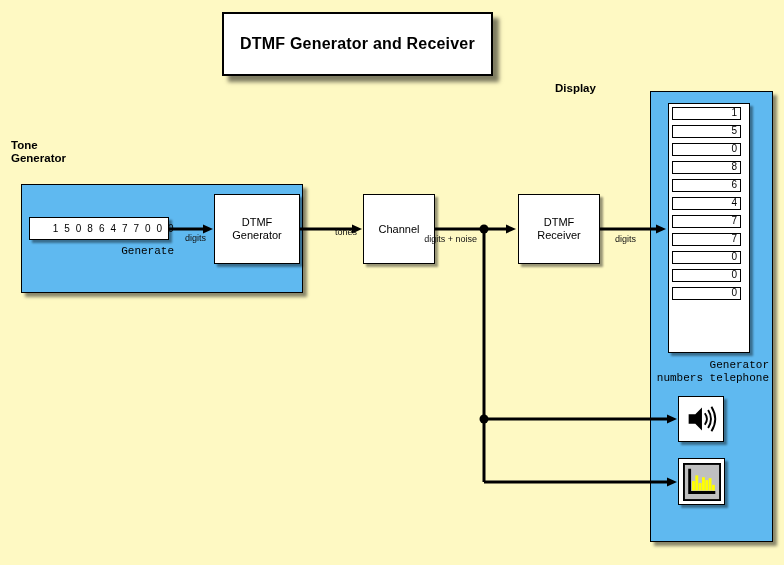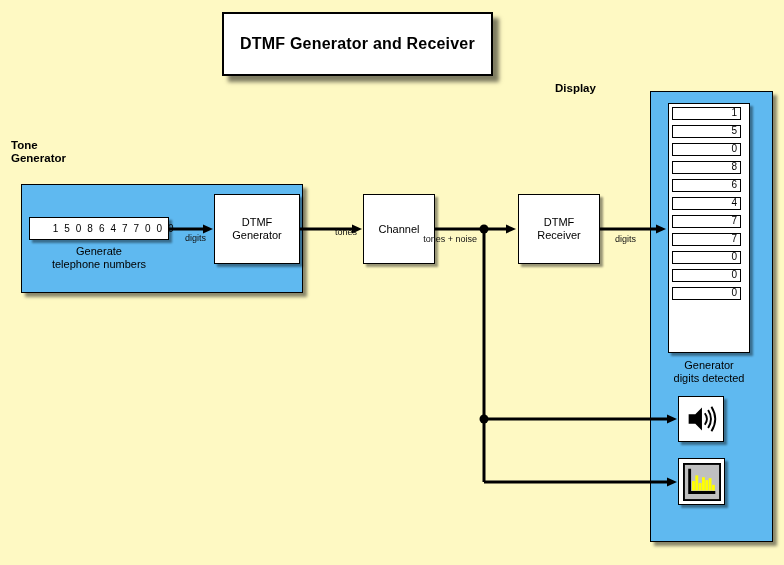--- a/index.html
+++ b/index.html
@@ -51,21 +51,21 @@
   }
   #display-rows{width:69px;}
   .drow{
     height:13px;margin-bottom:5px;border:1.5px solid #000;box-sizing:border-box;background:#fff;
     font-size:10px;line-height:10px;text-align:right;padding-right:3px;width:69px;
   }
   #speaker-block{left:678px;top:396px;width:46px;height:46px;}
   #spectrum-block{left:678px;top:458px;width:47px;height:47px;padding:3px;}
   #info-block{left:12px;top:458px;width:50px;height:50px;background:var(--teal);font-size:10.5px;}
   
-  .caption{position:absolute;font-size:11px;line-height:13px;text-align:center;}
+  .caption{position:absolute;font-size:11px;line-height:13px;text-align:right;font-family:Liberation Mono, monospace;}
   .caption span{display:block;}
   #generate-caption{left:24px;top:245px;width:150px;}
   #telephone-caption{left:649px;top:359px;width:120px;}
   #copyright{left:226px;top:538px;width:300px;font-size:10px;color:#333;}
   
   .siglabel{position:absolute;font-size:9px;text-align:right;color:#111;}
   #sig-digits-in{left:166px;top:233px;width:40px;}
   #sig-tones{left:317px;top:227px;width:40px;}
   #sig-tones-noise{left:417px;top:234px;width:60px;}
   #sig-digits-out{left:596px;top:234px;width:40px;}
@@ -116,21 +116,20 @@
 
     <path class="wire" d="M484 482 H669"></path>
     <polygon class="arrow" points="677,482 667,477.5 667,486.5"></polygon>
   </svg>
 
   <div class="block" id="digits-box">
     <span>1 5 0 8 6 4 7 7 0 0 0</span>
   </div>
   <div class="caption" id="generate-caption">
     <span>Generate</span>
-    <span>telephone numbers</span>
   </div>
 
   <div class="block" id="dtmf-gen">
     <span>DTMF</span>
     <span>Generator</span>
   </div>
 
   <div class="block" id="channel">
     <span>Channel</span>
   </div>
@@ -150,21 +149,21 @@
         <div class="drow">4</div>
         <div class="drow">7</div>
         <div class="drow">7</div>
         <div class="drow">0</div>
         <div class="drow">0</div>
         <div class="drow">0</div>
       </div>
   </div>
   <div class="caption" id="telephone-caption">
     <span>Generator</span>
-    <span>digits detected</span>
+    <span>numbers telephone</span>
   </div>
 
   <div class="block" id="speaker-block">
     <svg width="38" height="38" viewBox="0 0 40 40">
       <polygon points="7,15 14,15 21,8 21,32 14,25 7,25" fill="#000"></polygon>
       <path d="M24 14 Q28.5 20 24 26" stroke="#000" stroke-width="2" fill="none"></path>
       <path d="M27.5 10.5 Q33.5 20 27.5 29.5" stroke="#000" stroke-width="2" fill="none"></path>
       <path d="M31 7 Q39 20 31 33" stroke="#000" stroke-width="2" fill="none"></path>
     </svg>
   </div>
@@ -179,17 +178,17 @@
       <rect class="sbar" x="23.5" y="18" width="3" height="11"></rect>
       <rect class="sbar" x="27" y="16" width="3" height="13"></rect>
       <rect class="sbar" x="30.5" y="23" width="3" height="6"></rect>
       <path d="M7 6 V31 H34" stroke="#000" stroke-width="3" fill="none"></path>
     </svg>
   </div>
 
 
   <div class="siglabel" id="sig-digits-in">digits</div>
   <div class="siglabel" id="sig-tones">tones</div>
-  <div class="siglabel" id="sig-tones-noise">tones + noise</div>
+  <div class="siglabel" id="sig-tones-noise">digits + noise</div>
   <div class="siglabel" id="sig-digits-out">digits</div>
 
 
 </div>
 
 </body></html>

